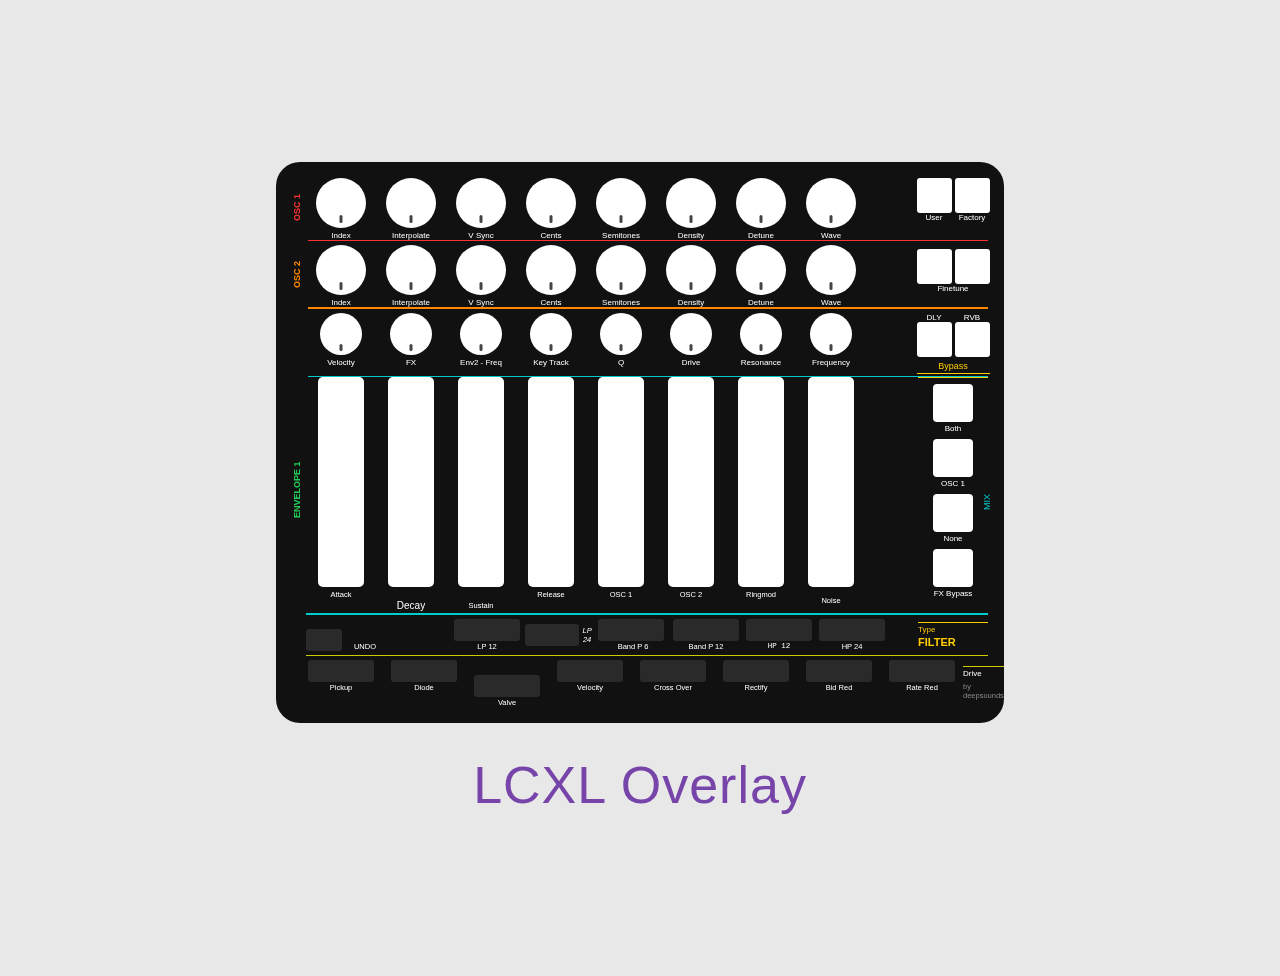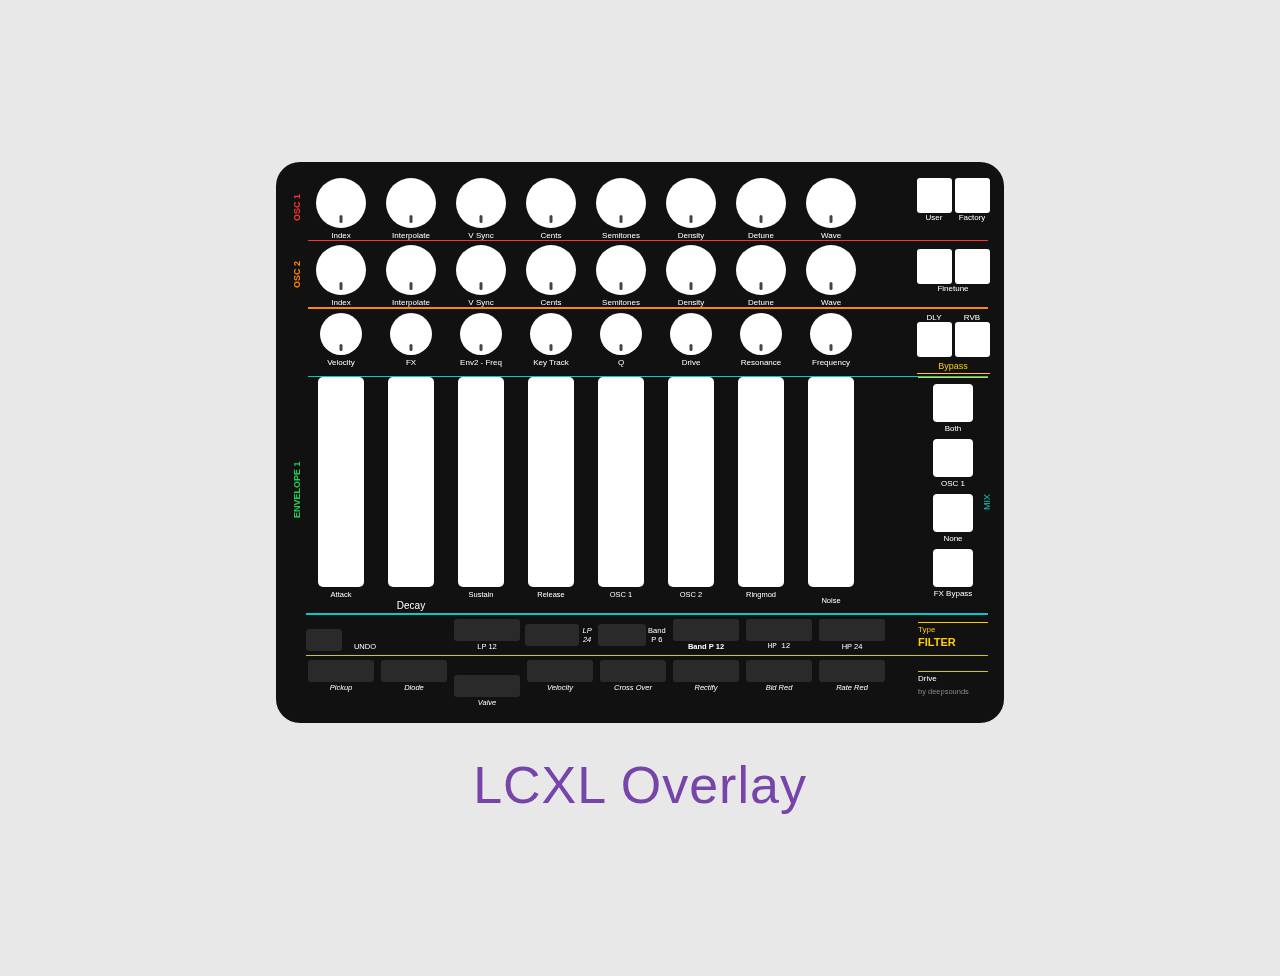--- a/index.html
+++ b/index.html
@@ -343,21 +343,21 @@
       <div class="fader-col">
         <div class="fader-rect"></div>
         <div style="color:#fff;font-size:7.5px;text-align:center;margin-top:3px;">Attack</div>
       </div>
       <div class="fader-col">
         <div class="fader-rect"></div>
         <div style="color:#fff;font-size:10px;text-align:center;margin-top:13px;">Decay</div>
       </div>
       <div class="fader-col">
         <div class="fader-rect"></div>
-        <div style="color:#fff;font-size:7.5px;text-align:center;margin-top:3px;">Sustain</div>
+        <div style="color:#fff;font-size:7.5px;text-align:center;margin-top:14px;">Sustain</div>
       </div>
       <div class="fader-col">
         <div class="fader-rect"></div>
         <div style="color:#fff;font-size:7.5px;text-align:center;margin-top:3px;">Release</div>
       </div>
       <div class="fader-col">
         <div class="fader-rect"></div>
         <div style="color:#fff;font-size:7.5px;text-align:center;margin-top:3px;">OSC 1</div>
       </div>
       <div class="fader-col">
@@ -412,25 +412,25 @@
 
       <div style="width:70px;"></div>
       <div style="display:flex;flex-direction:column;align-items:center;width:70px;">
         <div class="bot-btn"></div>
         <div class="bot-label">LP 12</div>
       </div>
       <div style="display:flex;align-items:center;width:70px;font-style:italic;">
         <div class="bot-btn"></div>
         <div class="bot-label">LP 24</div>
       </div>
-      <div style="display:flex;flex-direction:row;align-items:center;width:70px;">
+      <div style="display:flex;flex-direction:column;width:70px;">
         <div class="bot-btn"></div>
         <div class="bot-label">Band P 6</div>
       </div>
-      <div style="display:flex;flex-direction:column;align-items:center;width:70px;font-weight:bold;">
+      <div style="display:flex;flex-direction:column;align-items:center;width:70px;">
         <div class="bot-btn"></div>
         <div class="bot-label">Band P 12</div>
       </div>
       <div style="display:flex;flex-direction:column;align-items:center;width:70px;font-family:Liberation Mono, monospace;">
         <div class="bot-btn"></div>
         <div class="bot-label">HP 12</div>
       </div>
       <div style="display:flex;flex-direction:column;align-items:center;width:70px;">
         <div class="bot-btn"></div>
         <div class="bot-label">HP 24</div>
@@ -440,21 +440,21 @@
       <div style="height:1px;background:#ffcc00;width:100%;margin-bottom:2px;"></div>
       <span style="color:#ffcc00;font-size:8px;">Type</span>
       <span style="color:#ffcc00;font-size:11px;font-weight:bold;margin-top:2px;">FILTER</span>
     </div>
   </div>
 
   <div style="height:1px;background:#cccc00;margin-left:14px;margin-top:4px;margin-bottom:2px;"></div>
 
   <div style="display:flex;align-items:center;margin-top:2px;">
     <div style="min-width:14px;"></div>
-    <div style="display:flex;flex:1;gap:3px;font-style:italic;">
+    <div style="display:flex;flex:1;gap:13px;">
       <div style="display:flex;flex-direction:column;align-items:center;width:70px;">
         <div class="bot-btn"></div>
         <div class="bot-label">Pickup</div>
       </div>
       <div style="display:flex;flex-direction:column;align-items:center;width:70px;">
         <div class="bot-btn"></div>
         <div class="bot-label">Diode</div>
       </div>
       <div style="display:flex;flex-direction:column;align-items:center;width:70px;margin-top:15px;">
         <div class="bot-btn"></div>

